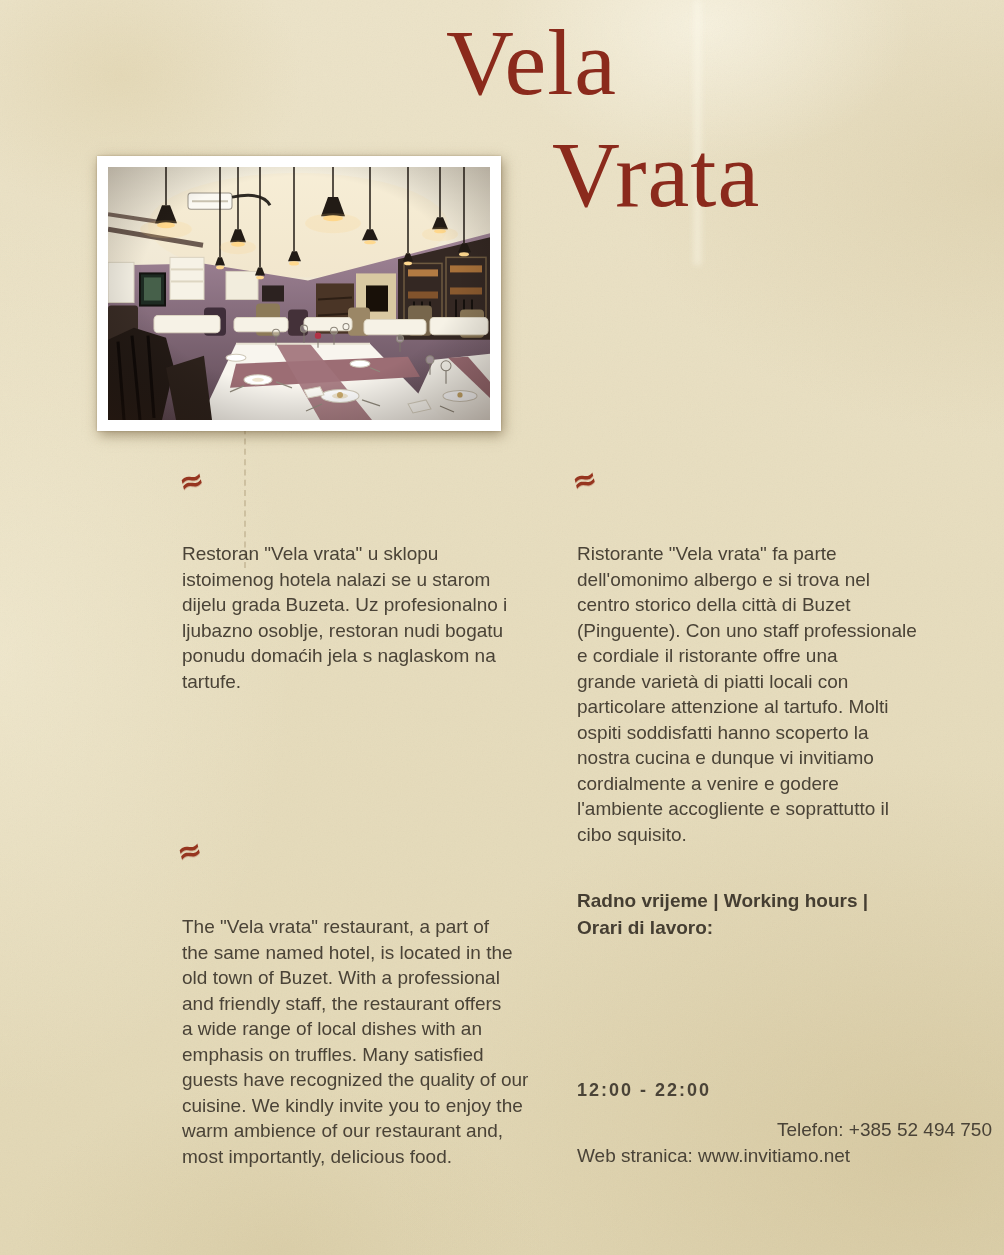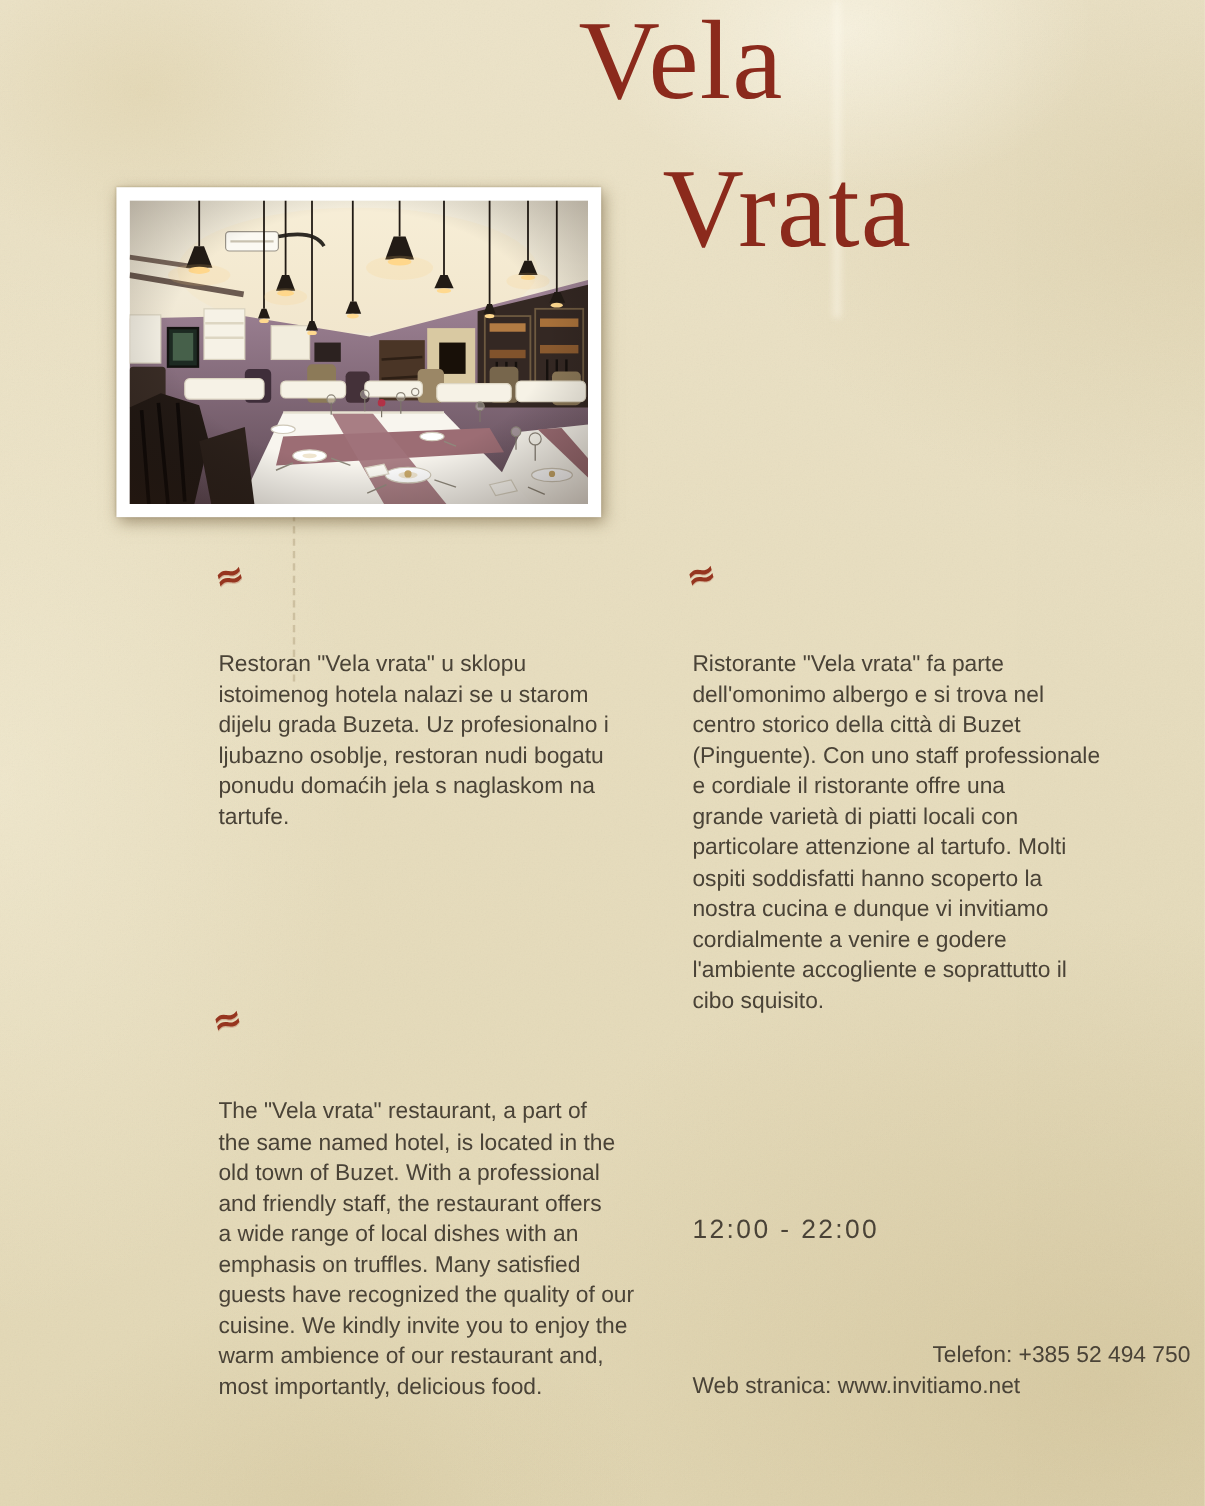--- a/index.html
+++ b/index.html
@@ -28,21 +28,21 @@
     background:rgba(255,252,240,.45);filter:blur(3px);
   }
   .title{
     position:absolute;
     font-family:"Liberation Serif",serif;
     font-weight:400;
     font-size:94px;line-height:1;
     color:#8b2a1c;
     letter-spacing:1px;
   }
-  .title-line1{left:446px;top:4px;margin-left:36px;}
+  .title-line1{left:446px;top:15px;}
   .title-line2{left:552px;top:127px;}
   .photo-frame{
     position:absolute;left:97px;top:156px;
     width:382px;height:253px;
     background:#ffffff;
     padding:11px;
     box-shadow:2px 4px 12px rgba(90,70,35,.5), 0 0 2px rgba(120,100,60,.4);
   }
   .photo-frame svg{display:block;width:382px;height:253px;}
   .squiggle{
@@ -64,21 +64,21 @@
     color:#4a4337;
   }
   .col-l{left:182px;width:410px;}
   .col-r{left:577px;width:415px;}
   .hr1{top:541px;}
   .hr2{top:705px;}
   .it1{top:541px;}
   .en1{top:914px;}
   .hours-heading{top:887px;font-weight:bold;line-height:27px;color:#453e32;}
   .hours-days{top:961px;line-height:28px;}
-  .hours-time{top:1012px;font-size:22px;letter-spacing:2px;}
+  .hours-time{top:1078px;font-size:18px;letter-spacing:2px;font-weight:bold;}
   .contact-line{position:absolute;left:577px;width:415px;font-size:19px;color:#4a4337;line-height:25px;}
   .ct1{top:1066px;}
   .ct2{top:1092px;}
   .ct3{top:1117px;text-align:right;}
   .ct4{top:1143px;}
 </style>
 </head>
 <body>
 
 <div class="page">
@@ -308,18 +308,20 @@
 the same named hotel, is located in the
 old town of Buzet. With a professional
 and friendly staff, the restaurant offers
 a wide range of local dishes with an
 emphasis on truffles. Many satisfied
 guests have recognized the quality of our
 cuisine. We kindly invite you to enjoy the
 warm ambience of our restaurant and,
 most importantly, delicious food.</div>
 
+  <div class="para col-r hours-heading">Radno vrijeme | Working hours |
+Orari di lavoro:</div>
   <div class="para col-r hours-time">12:00 - 22:00</div>
 
   <div class="contact-line ct3">Telefon: +385 52 494 750</div>
   <div class="contact-line ct4">Web stranica: www.invitiamo.net</div>
 
 </div>
 
 </body></html>

